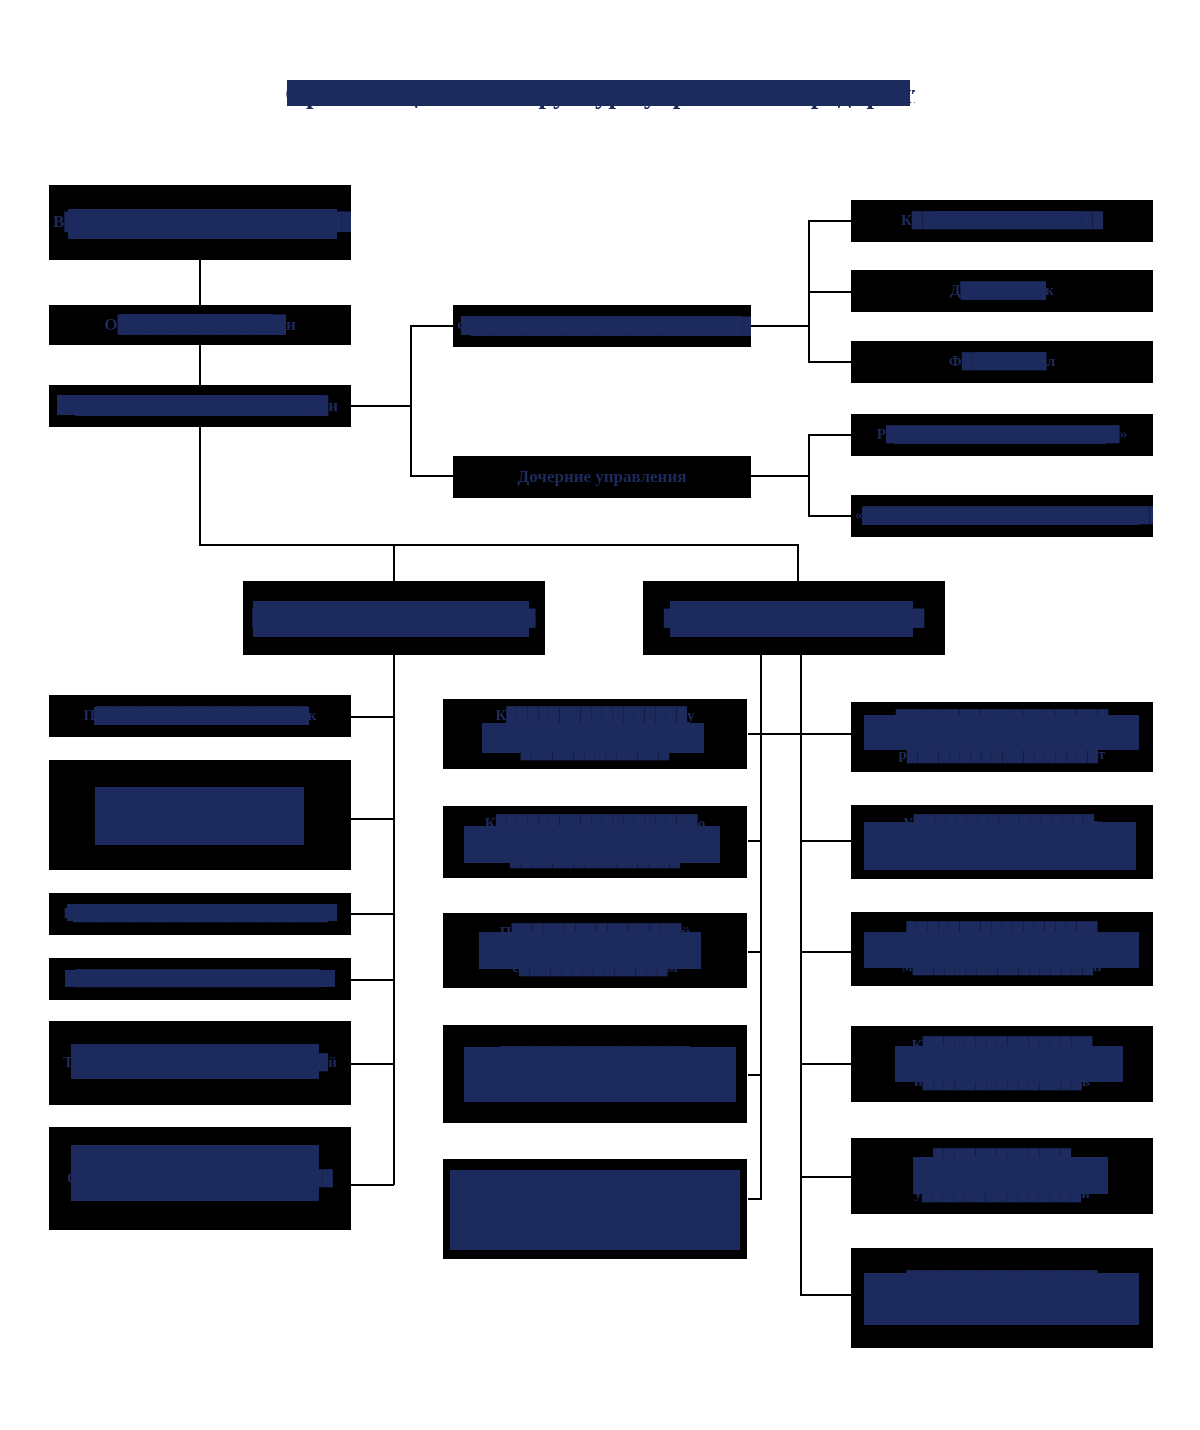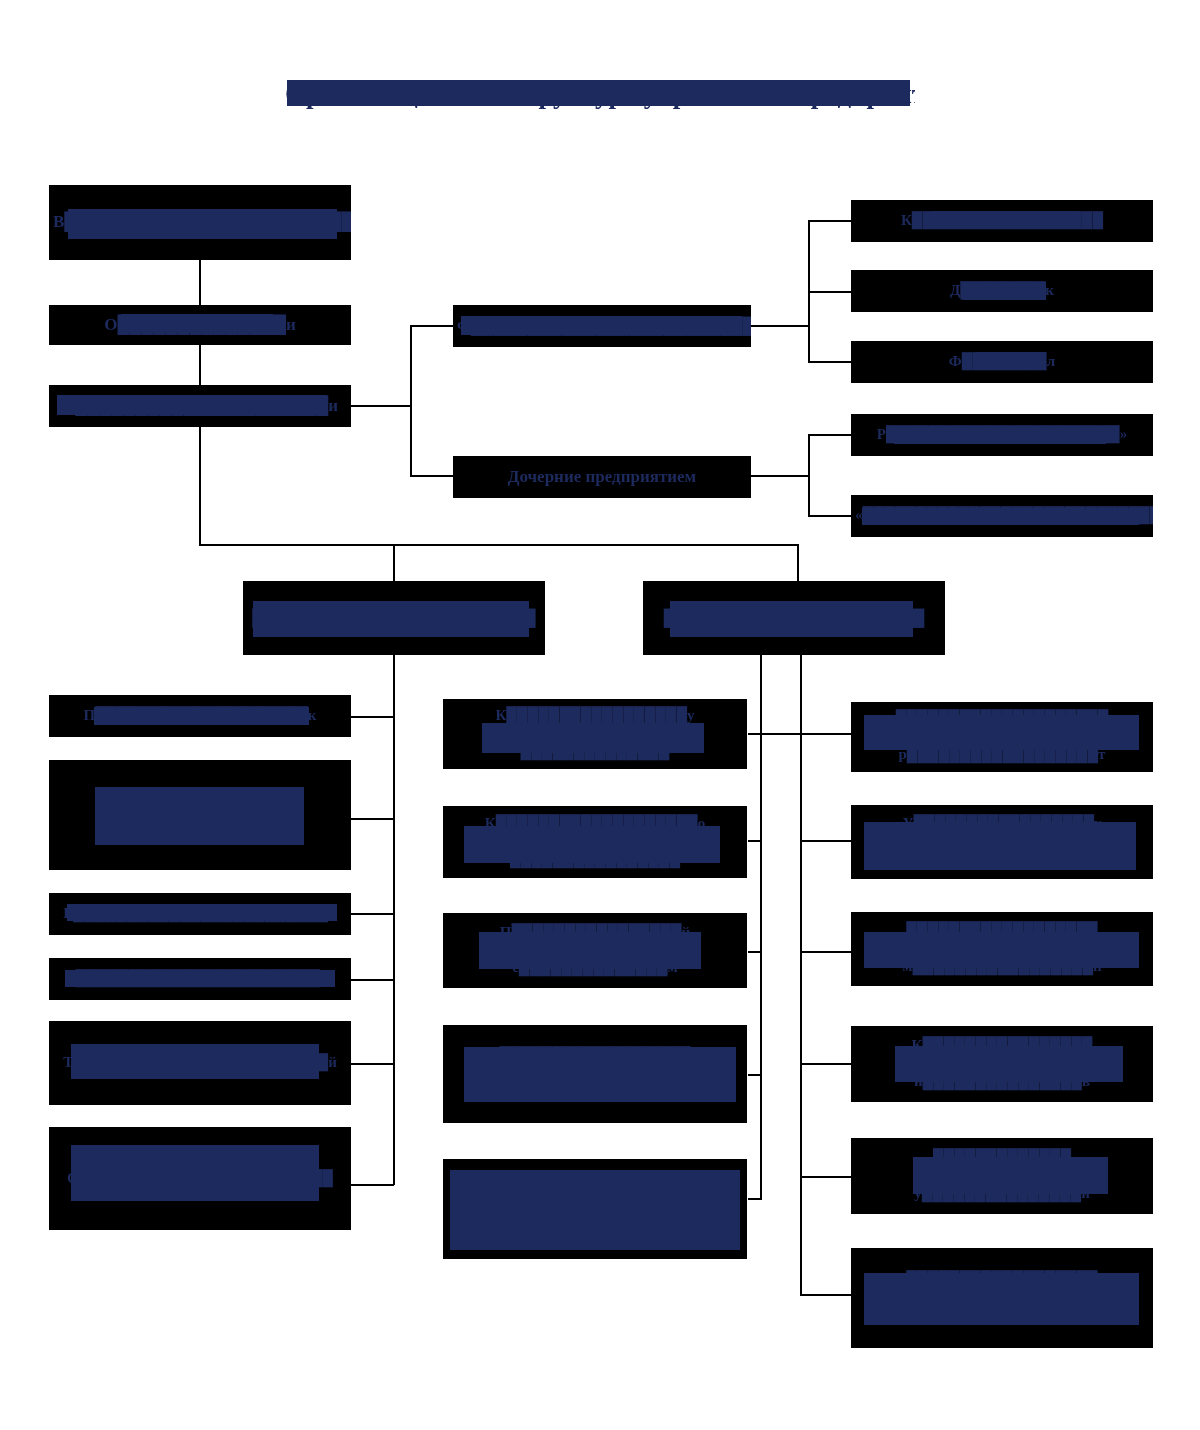--- a/index.html
+++ b/index.html
@@ -98,21 +98,21 @@
   <span>П█████████████████████и</span>
 </div>
 <div class="redact" style="left:57px;top:395px;width:270px;height:20px;"></div>
 
 <div class="node f16" style="left:453px;top:305px;width:298px;height:42px;">
   <span>Ф██████████████████████████и</span>
 </div>
 <div class="redact" style="left:461px;top:316px;width:281px;height:19px;"></div>
 
 <div class="node f17" style="left:453px;top:456px;width:298px;height:42px;">
-  <span>Дочерние предприятием</span>
+  <span>Дочерние управления</span>
 </div>
 
 <div class="node f15" style="left:851px;top:200px;width:302px;height:42px;">
   <span>К██████████████████</span>
 </div>
 <div class="redact" style="left:932px;top:211px;width:147px;height:18px;"></div>
 
 <div class="node f15" style="left:851px;top:270px;width:302px;height:42px;">
   <span>Д████████к</span>
 </div>

